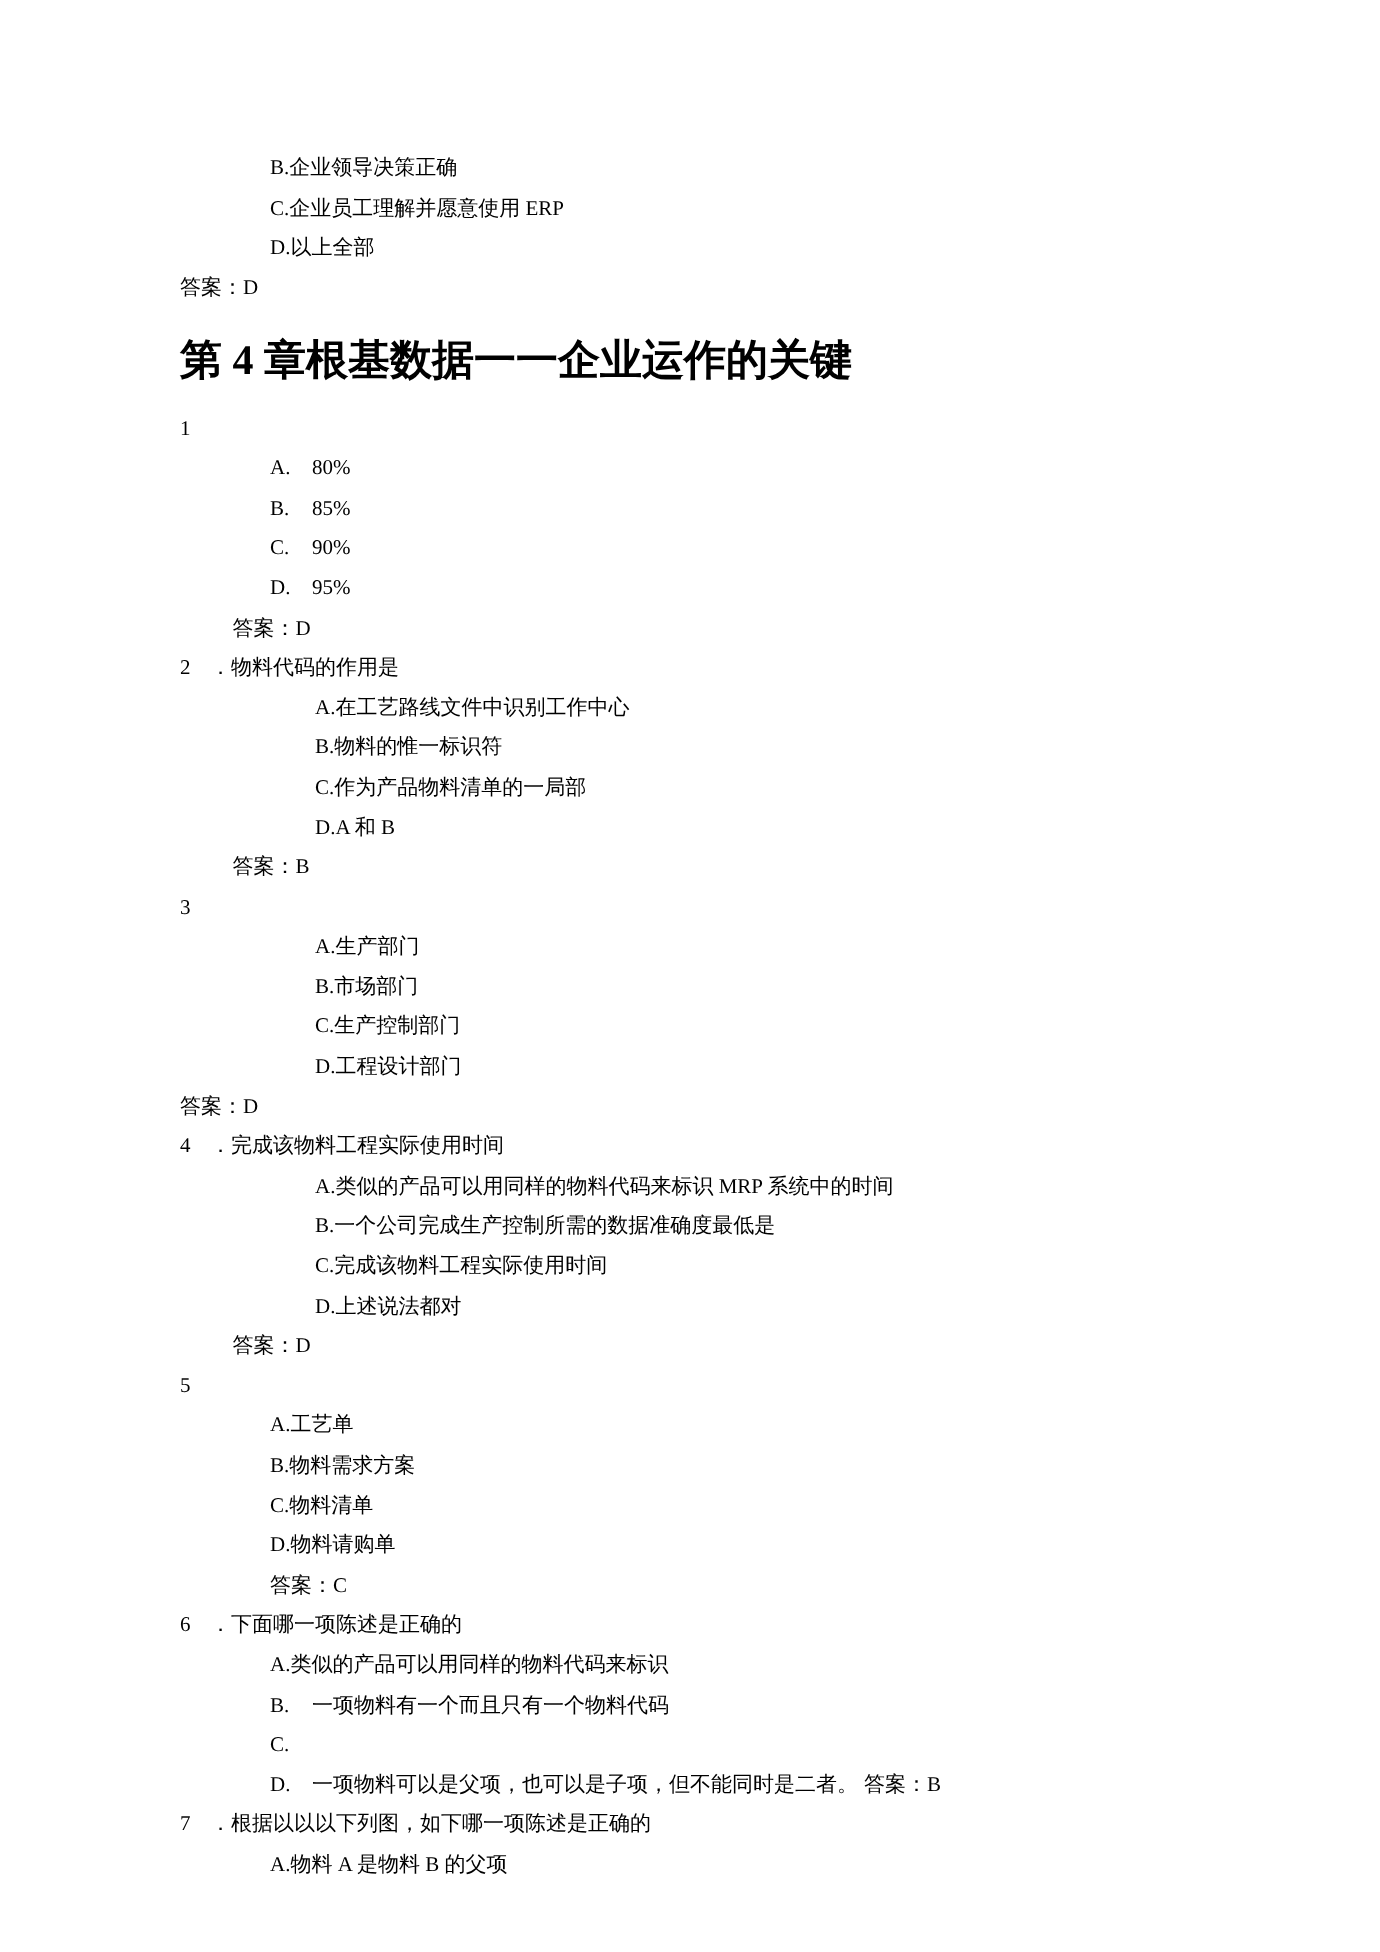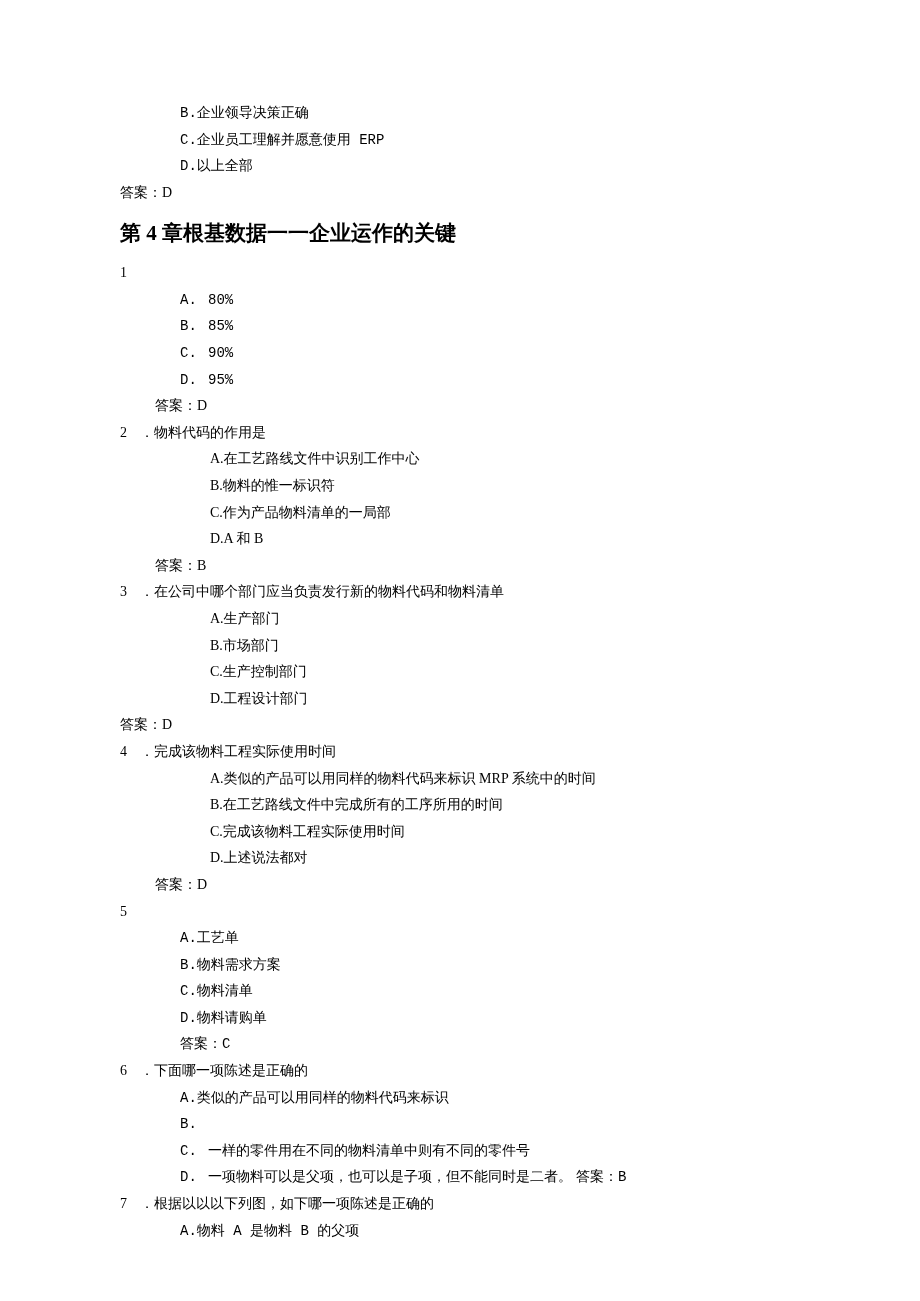--- a/index.html
+++ b/index.html
@@ -5,26 +5,26 @@
     * { margin: 0; padding: 0; box-sizing: border-box; }
     body {
       font-family: "SimSun", "宋体", serif;
       font-size: 14px;
       line-height: 1.9;
       color: #000;
       background: #fff;
       padding: 100px 120px 60px 120px;
       width: 920px;
     }
-    .option-indent-1 { padding-left: 60px; font-family: Liberation Mono, monospace; }
+    .option-indent-1 { padding-left: 60px; }
     .option-indent-2 { padding-left: 90px; }
     .answer-0 { padding-left: 0; }
     .answer-1 { padding-left: 35px; }
     .chapter-title {
-      font-size: 21px;
+      font-size: 28px;
       font-weight: bold;
       margin: 8px 0 6px 0;
     }
     .q-row { display: flex; }
     .q-num { min-width: 20px; padding-right: 8px; }
     .letter-opt { display: flex; }
     .letter { min-width: 28px; }
     .inline-ans { margin-left: 4px; }
   </style>
 </head>
@@ -63,58 +63,57 @@
   <span>．物料代码的作用是</span>
 </div>
 <div class="option-indent-2">A.在工艺路线文件中识别工作中心</div>
 <div class="option-indent-2">B.物料的惟一标识符</div>
 <div class="option-indent-2">C.作为产品物料清单的一局部</div>
 <div class="option-indent-2">D.A 和 B</div>
 <div class="answer-1">答案：B</div>
 
 <div class="q-row">
   <span class="q-num">3</span>
-  <span>．在公司中哪个部门应当负责发行新的物料代码和物料清单</span>
 </div>
 <div class="option-indent-2">A.生产部门</div>
 <div class="option-indent-2">B.市场部门</div>
 <div class="option-indent-2">C.生产控制部门</div>
 <div class="option-indent-2">D.工程设计部门</div>
 <div class="answer-0">答案：D</div>
 
 <div class="q-row">
   <span class="q-num">4</span>
   <span>．完成该物料工程实际使用时间</span>
 </div>
 <div class="option-indent-2">A.类似的产品可以用同样的物料代码来标识 MRP 系统中的时间</div>
-<div class="option-indent-2">B.在工艺路线文件中完成所有的工序所用的时间</div>
+<div class="option-indent-2">B.一个公司完成生产控制所需的数据准确度最低是</div>
 <div class="option-indent-2">C.完成该物料工程实际使用时间</div>
 <div class="option-indent-2">D.上述说法都对</div>
 <div class="answer-1">答案：D</div>
 
 <div class="q-row">
   <span class="q-num">5</span>
 </div>
 <div class="option-indent-1">A.工艺单</div>
 <div class="option-indent-1">B.物料需求方案</div>
 <div class="option-indent-1">C.物料清单</div>
 <div class="option-indent-1">D.物料请购单</div>
 <div class="option-indent-1">答案：C</div>
 
 <div class="q-row">
   <span class="q-num">6</span>
   <span>．下面哪一项陈述是正确的</span>
 </div>
 <div class="option-indent-1">A.类似的产品可以用同样的物料代码来标识</div>
 <div class="option-indent-1 letter-opt">
     <span class="letter">B.</span>
+    <span>一项物料有一个而且只有一个物料代码</span>
   </div>
 <div class="option-indent-1 letter-opt">
     <span class="letter">C.</span>
-    <span>一样的零件用在不同的物料清单中则有不同的零件号</span>
   </div>
 <div class="option-indent-1 letter-opt">
     <span class="letter">D.</span>
     <span>一项物料可以是父项，也可以是子项，但不能同时是二者。</span>
     <span class="inline-ans">答案：B</span>
   </div>
 
 <div class="q-row">
   <span class="q-num">7</span>
   <span>．根据以以以下列图，如下哪一项陈述是正确的</span>

